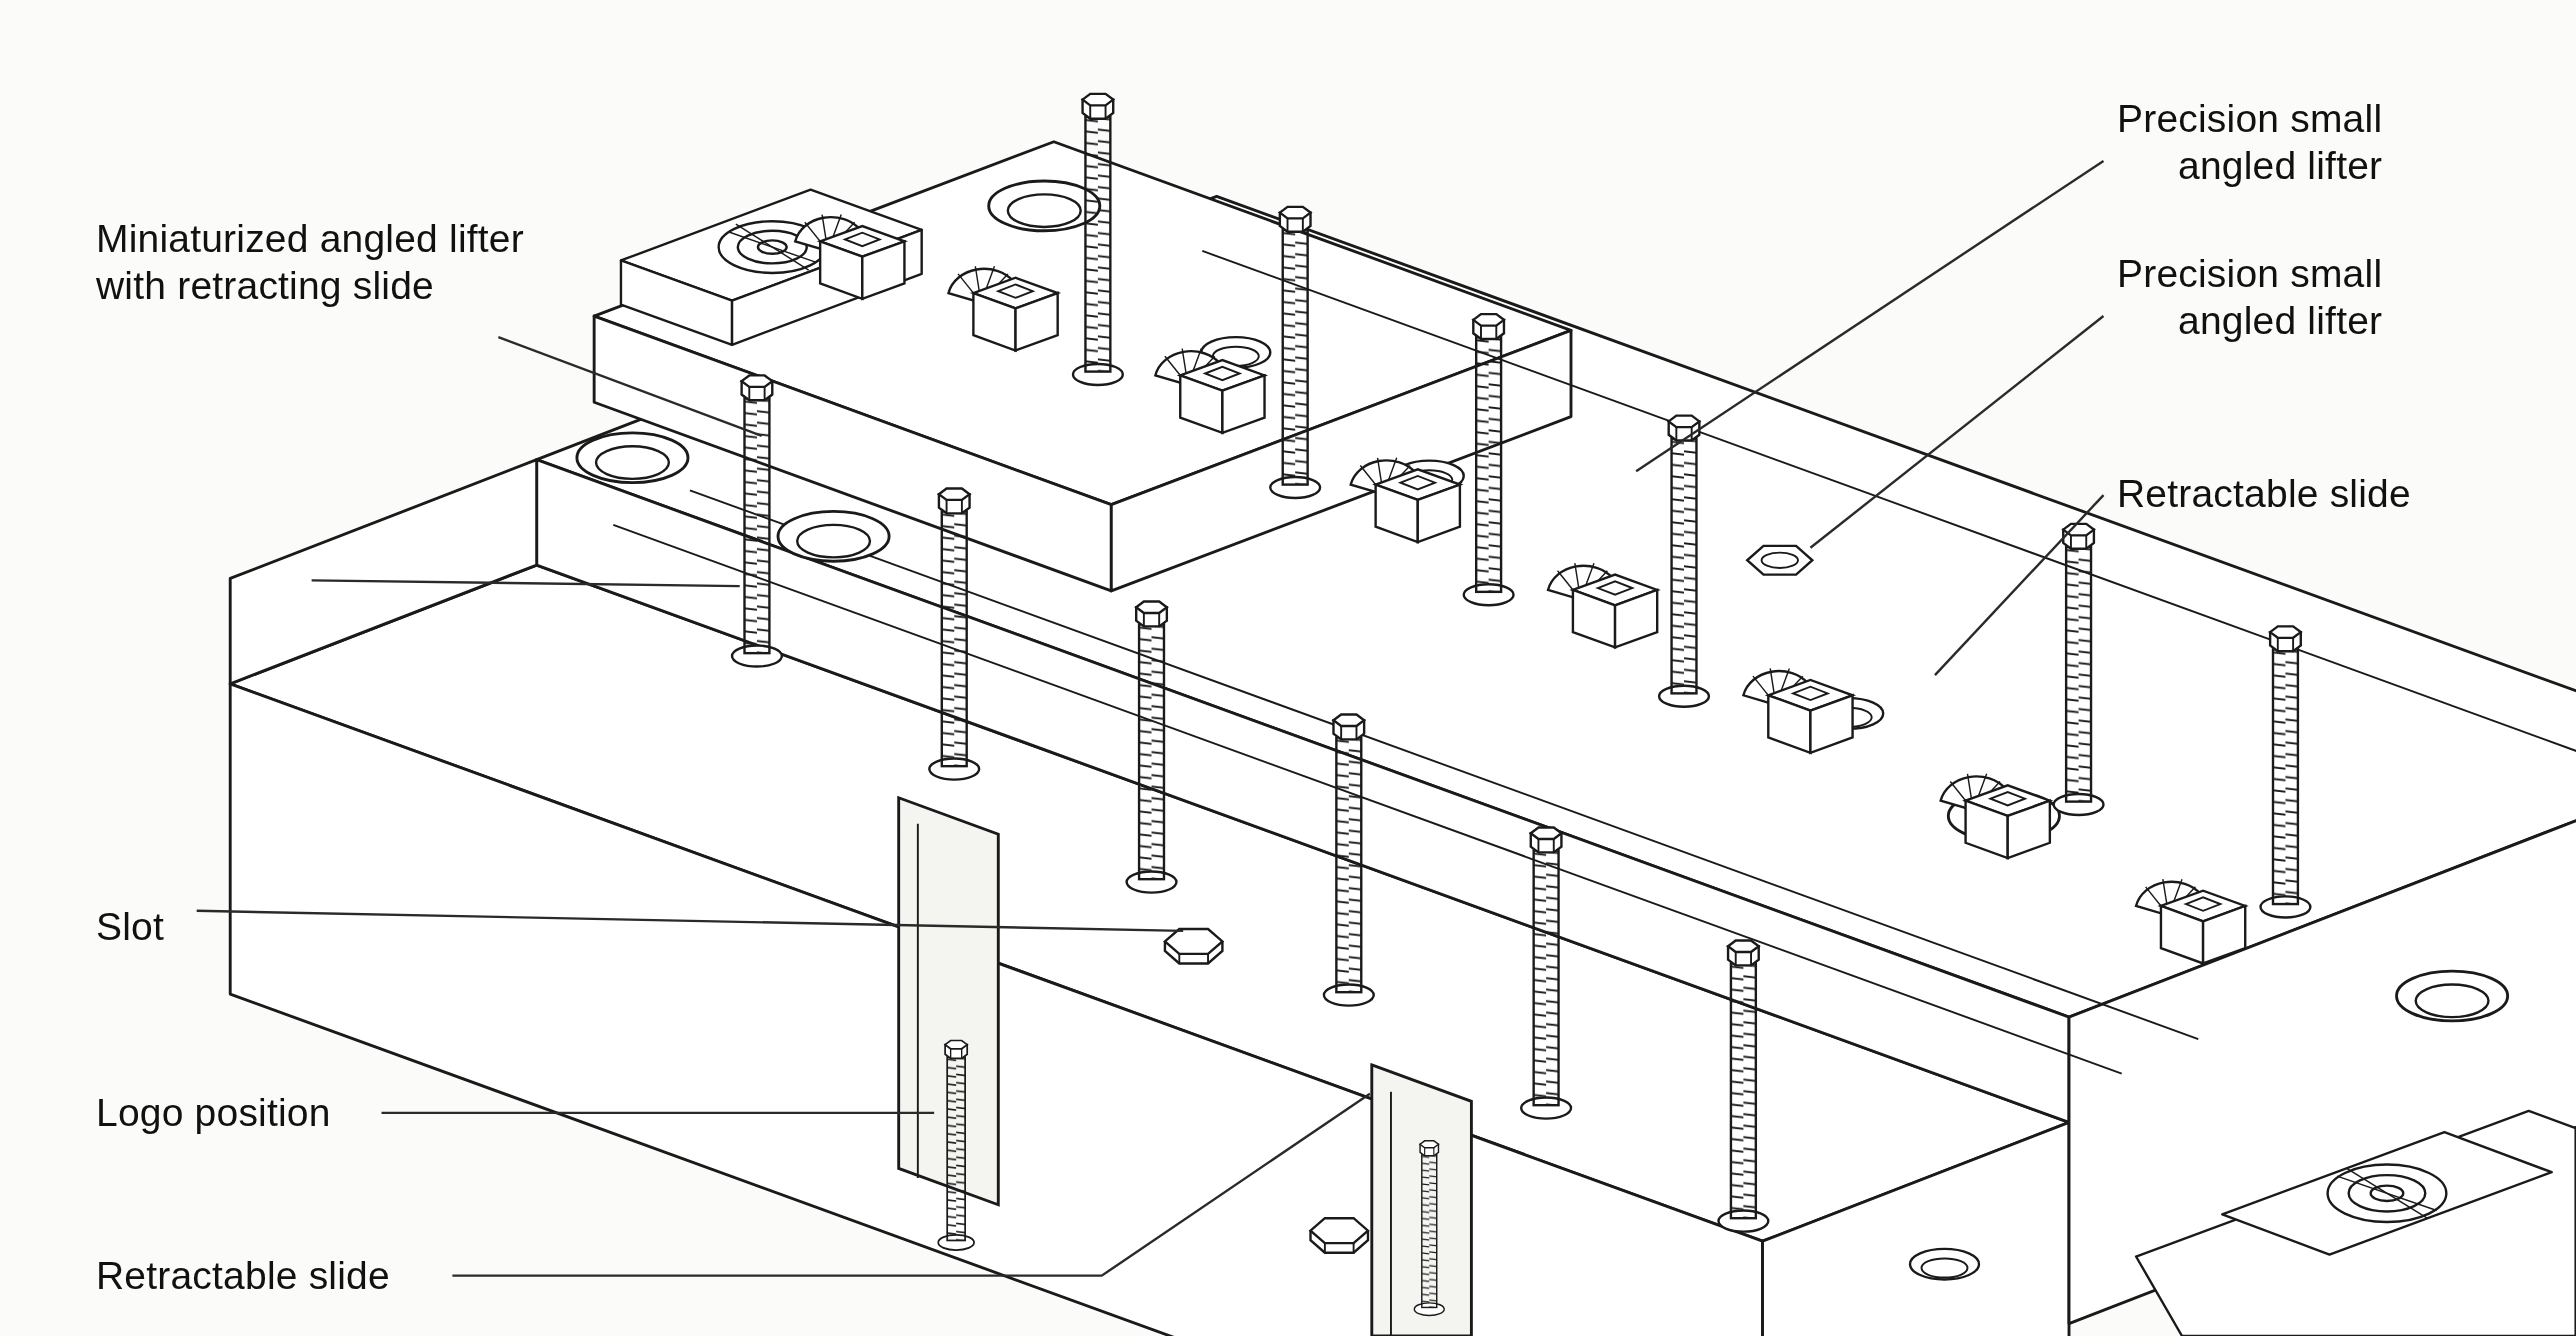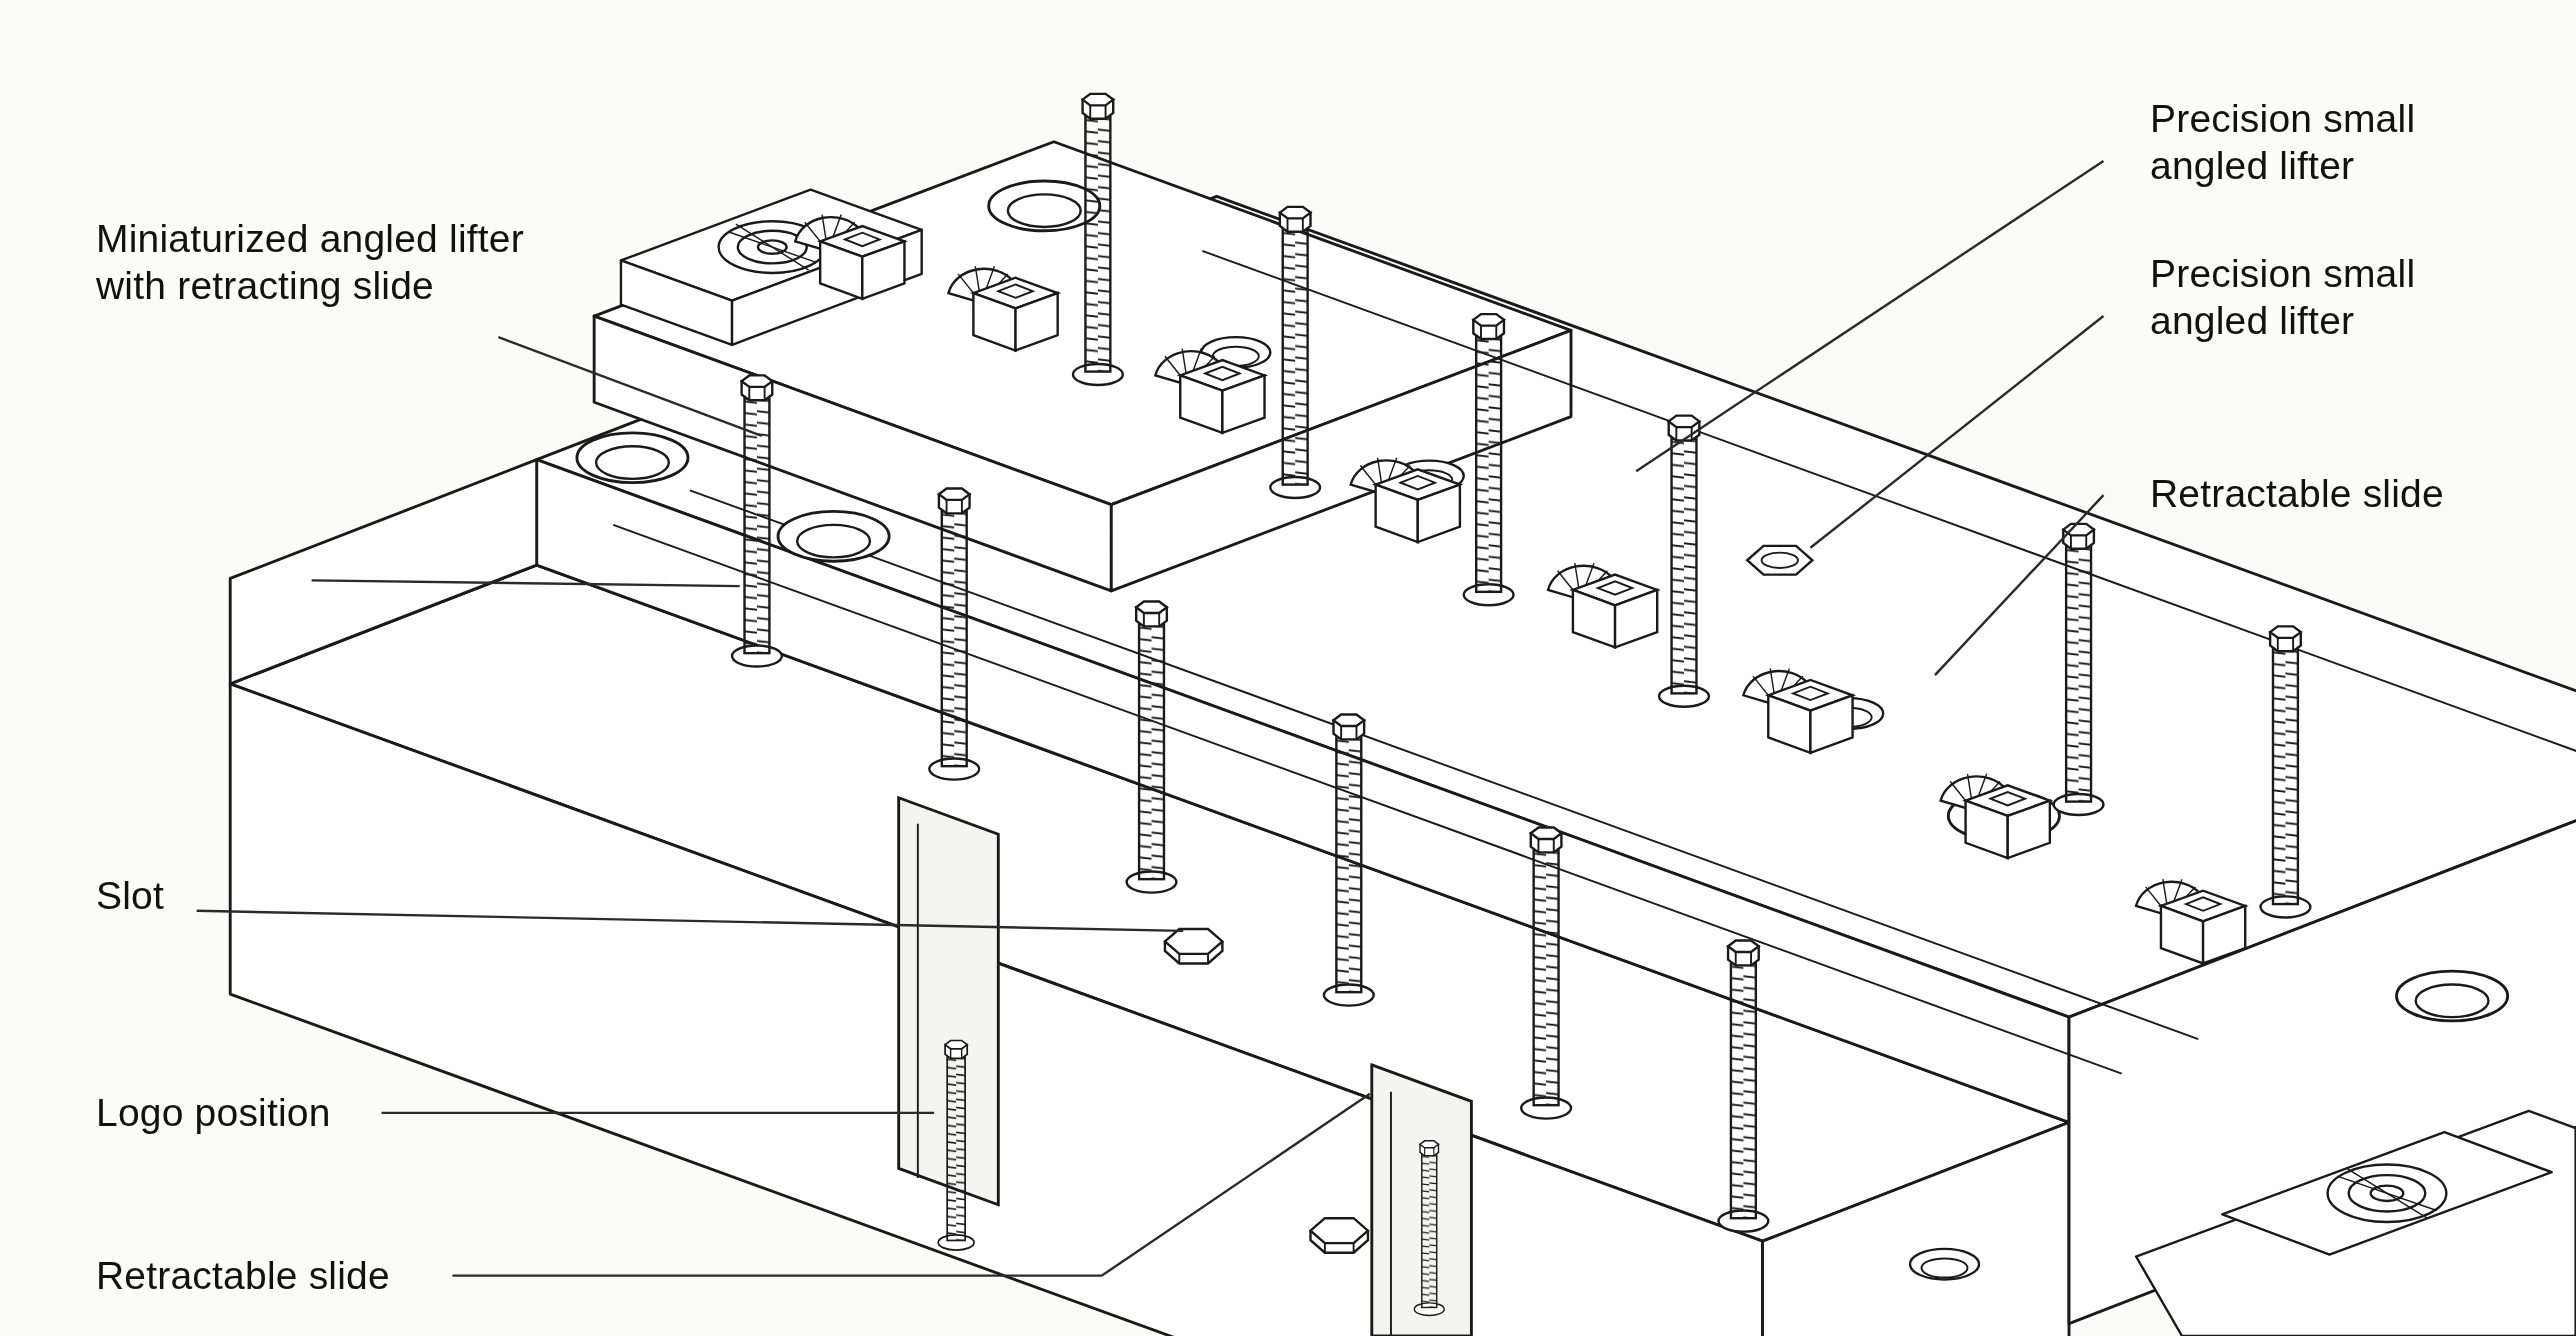--- a/index.html
+++ b/index.html
@@ -13,21 +13,21 @@
   .stage { position:relative; width:2576px; height:1336px; }
   .stage svg { position:absolute; left:0; top:0; }
   .label {
     position:absolute;
     font-size:39px;
     line-height:1.2;
     color:#111111;
     white-space:pre-line;
     letter-spacing:0.2px;
   }
-  .label.right { text-align:left;margin-left:33px; }
+  .label.right { text-align:right; }
 </style>
 </head>
 <body>
 
 <div class="stage">
 
   <svg width="2576" height="1336" viewBox="0 0 2689 1395">
     <defs>
       <pattern id="threads" width="30" height="12" patternUnits="userSpaceOnUse">
         <line x1="-2" y1="3" x2="32" y2="7" stroke="#1a1a1a" stroke-width="2.2"></line>
@@ -184,21 +184,21 @@
       <line x1="2196" y1="168" x2="1708" y2="492"></line>
       <line x1="2196" y1="330" x2="1890" y2="572"></line>
       <line x1="2196" y1="517" x2="2020" y2="705"></line>
     </g>
   </svg>
 
   <div class="label" style="left:96px; top:216px;">Miniaturized angled lifter
 with retracting slide</div>
 
 
-  <div class="label" style="left:96px; top:873px;text-align:center;">Slot</div>
+  <div class="label" style="left:96px; top:904px;text-align:center;">Slot</div>
 
   <div class="label" style="left:96px; top:1090px;">Logo position</div>
 
   <div class="label" style="left:96px; top:1253px;">Retractable slide</div>
 
   <div class="label right" style="left:2117px; top:96px;">Precision small
 angled lifter</div>
 
   <div class="label right" style="left:2117px; top:251px;">Precision small
 angled lifter</div>

